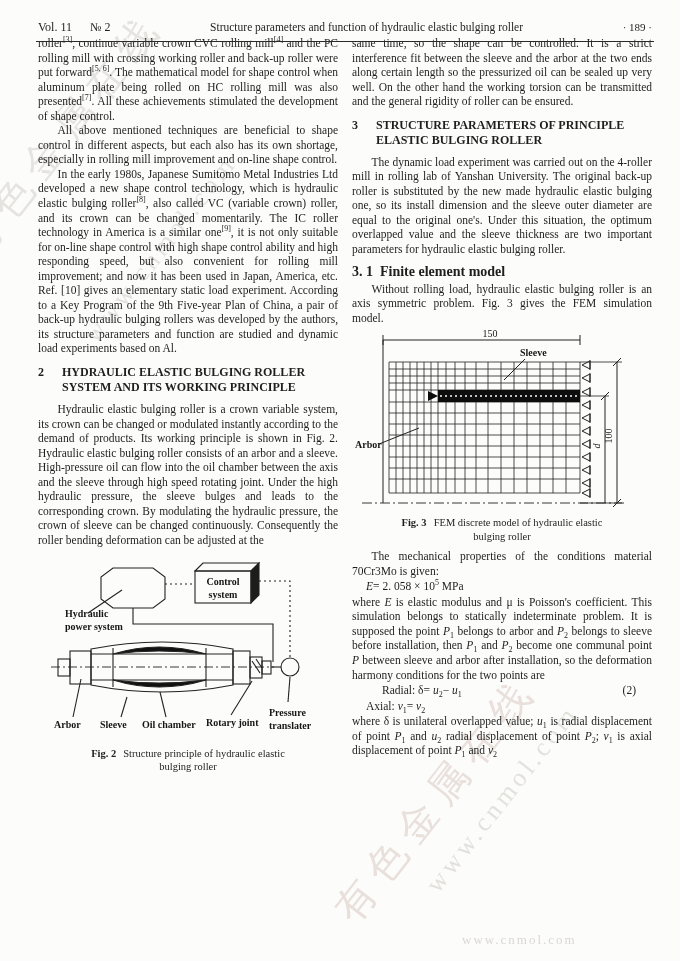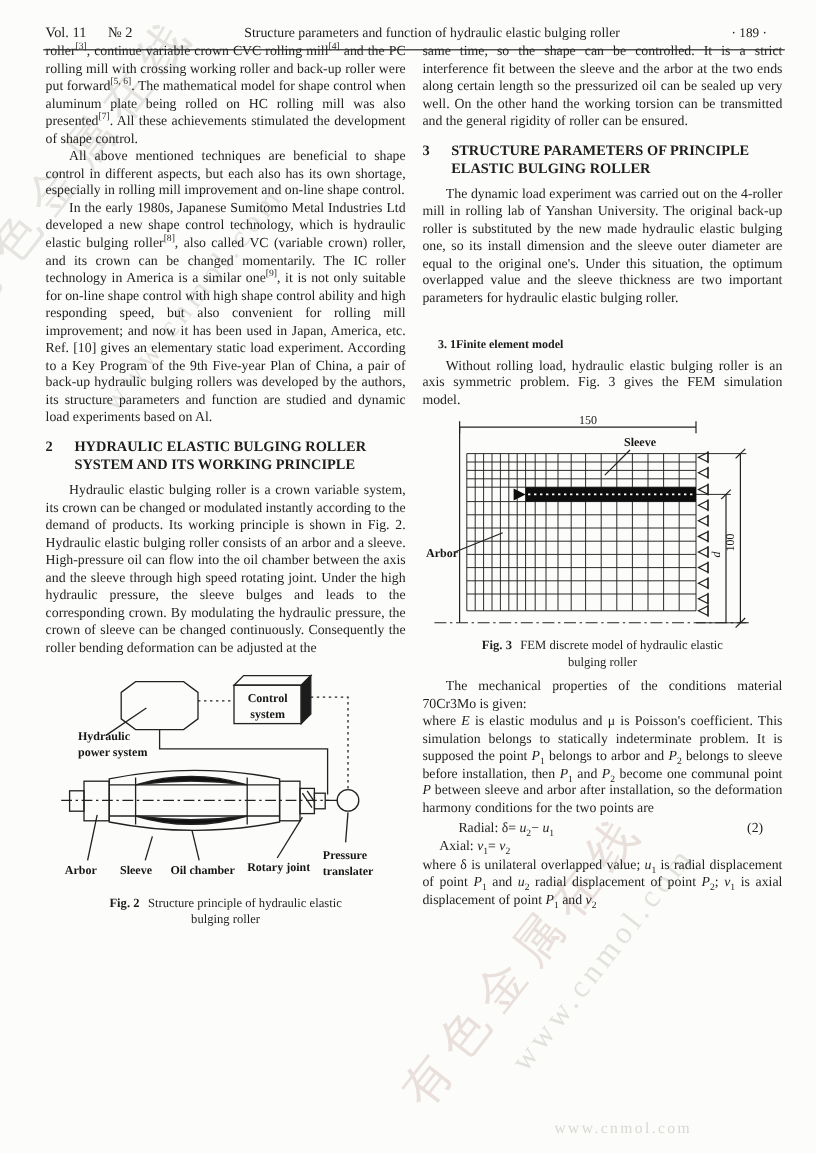--- a/index.html
+++ b/index.html
@@ -6,38 +6,38 @@
   .page{position:relative;width:680px;height:961px;margin:0 auto;background:#fcfcfa;
         font-family:"Liberation Serif","DejaVu Serif",serif;color:#1e1e1e;overflow:hidden;}
   
   .wm{position:absolute;transform-origin:0 0;pointer-events:none;white-space:nowrap;z-index:0;}
   .wm-cn1{left:-52px;top:236px;transform:rotate(-52deg);font-size:40px;letter-spacing:10px;color:rgba(168,158,150,.26);}
   .wm-url1{left:78px;top:330px;transform:rotate(-52deg);font-size:26px;letter-spacing:4px;color:rgba(172,167,158,.30);}
   .wm-cn2{left:322px;top:900px;transform:rotate(-52deg);font-size:40px;letter-spacing:10px;color:rgba(182,152,142,.28);}
   .wm-url2{left:420px;top:880px;transform:rotate(-52deg);font-size:26px;letter-spacing:4px;color:rgba(172,167,158,.32);}
   .wm-url3{left:462px;top:932px;transform:none;font-size:13px;letter-spacing:2px;color:rgba(175,170,162,.45);}
   
-  .hdr{position:absolute;left:38px;right:41px;top:20px;display:flex;align-items:baseline;font-size:12px;z-index:2;}
+  .hdr{position:absolute;left:38px;right:28px;top:20px;display:flex;align-items:baseline;font-size:12px;z-index:2;}
   .hdr .vol{white-space:nowrap;}
   .hdr .issue{margin-left:18px;white-space:nowrap;}
   .hdr .title{flex:1;text-align:center;font-size:11.5px;}
   .hdr .pg{white-space:nowrap;font-size:11px;}
   .hdr-rule{position:absolute;left:36px;right:26px;top:41px;border-top:1.7px solid #2a2a2a;z-index:2;}
   
   .col{position:absolute;top:36px;width:300px;font-size:11.5px;line-height:14.55px;text-align:justify;z-index:1;}
   .col-left{left:38px;}
   .col-right{left:352px;}
   .p{margin:0;text-indent:1.7em;}
   .p.cont{text-indent:0;}
   .p.noind{text-indent:0;}
   sup{font-size:8px;line-height:0;}
   sub{font-size:8px;line-height:0;}
   .sechead{display:flex;font-weight:bold;font-size:12px;line-height:15px;margin:9px 0 7px;text-align:left;}
   .sechead .num{flex:0 0 24px;}
-  .subhead{display:flex;font-weight:bold;font-size:10px;line-height:14px;margin:24px 0 3px;text-align:right;}
+  .subhead{display:flex;font-weight:bold;font-size:14px;line-height:14px;margin:8px 0 3px;text-align:left;}
   .subhead .num{flex:0 0 28px;}
   .figblock{margin-top:3px;}
   .figcap{text-align:center;font-size:10.5px;line-height:13.5px;margin:6px auto 6px;}
   .figcap .tag{font-weight:bold;margin-right:7px;margin-top:47px;}
   .cap2{max-width:218px;}
   .cap3{max-width:228px;}
   .eq{padding-left:14px;margin:1px 0;}
   .eqrow{display:flex;justify-content:space-between;padding-left:14px;margin:1px 16px;}
   svg{display:block;}
   svg text{font-family:"Liberation Serif","DejaVu Serif",serif;}
@@ -205,20 +205,21 @@
         <text class="dimlab" x="248" y="118" text-anchor="middle" font-style="italic" transform="rotate(-90 248 118)">d</text>
         <text class="figlab" x="168" y="28">Sleeve</text>
         <text class="figlab" x="3" y="120">Arbor</text>
       </svg>
       <div class="figcap cap3">
         <span class="tag">Fig. 3</span><span>FEM discrete model of hydraulic elastic bulging roller</span>
       </div>
     </div>
 
     <p class="p">The mechanical properties of the conditions material 70Cr3Mo is given:</p>
+    <div class="eq"><i>E</i>=  2. 058 × 10<sup>5</sup>  MPa</div>
     <p class="p noind">where  <i>E</i> is elastic modulus and  μ is Poisson's coefficient. This simulation belongs to statically indeterminate problem. It is supposed the point  <i>P</i><sub>1</sub> belongs to arbor and  <i>P</i><sub>2</sub> belongs to sleeve before installation, then  <i>P</i><sub>1</sub> and  <i>P</i><sub>2</sub> become one communal point  <i>P</i> between sleeve and arbor after installation, so the deformation harmony conditions for the two points are</p>
     <div class="eqrow">
       <span>Radial:  δ=  <i>u</i><sub>2</sub>−  <i>u</i><sub>1</sub></span>
       <span>(2)</span>
     </div>
     <div class="eq">Axial:  <i>v</i><sub>1</sub>=  <i>v</i><sub>2</sub></div>
     <p class="p noind">where  δ is unilateral overlapped value;  <i>u</i><sub>1</sub> is radial displacement of point  <i>P</i><sub>1</sub> and  <i>u</i><sub>2</sub> radial displacement of point  <i>P</i><sub>2</sub>;  <i>v</i><sub>1</sub> is axial displacement of point  <i>P</i><sub>1</sub> and  <i>v</i><sub>2</sub></p>
   </div>
 
 </div>

